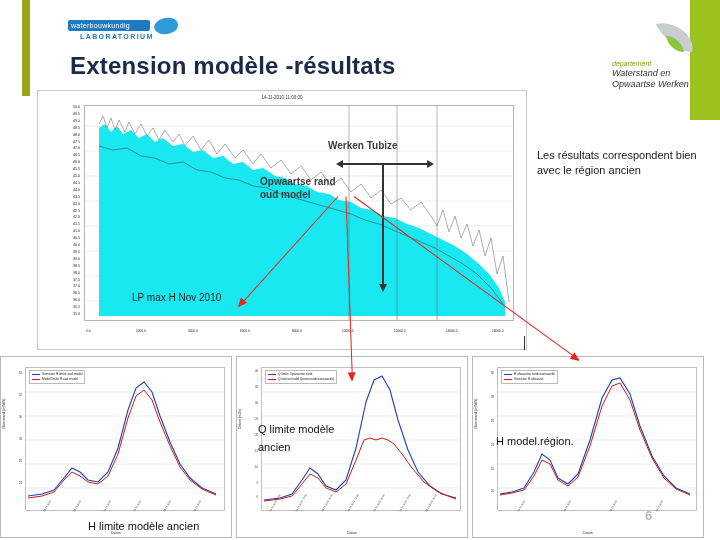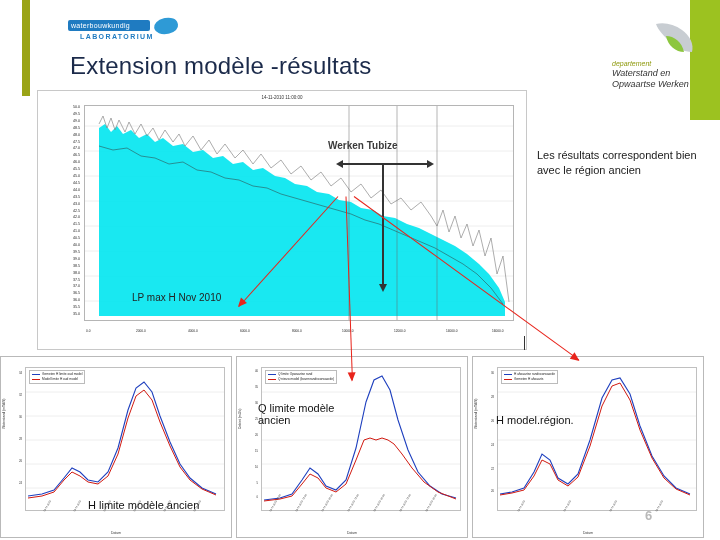--- a/index.html
+++ b/index.html
@@ -41,21 +41,21 @@
     position:absolute;left:0;top:38px;width:96px;text-align:left;
     font-size:7px;font-style:italic;color:#8f9a0e;
   }
   .logo-right .txt2{
     position:absolute;left:0;top:46px;width:96px;text-align:left;
     font-size:9px;font-style:italic;color:#333333;line-height:11px;
   }
   
   .title{
     position:absolute;left:70px;top:52px;width:520px;
-    font-size:24px;font-weight:normal;color:#1b2a4a;
+    font-size:24px;font-weight:bold;color:#1b2a4a;
     letter-spacing:.2px;
   }
   
   .main-chart{
     position:absolute;left:37px;top:90px;width:488px;height:258px;
     background:#ffffff;border:1px solid #c8c8c8;
   }
   .mc-title{
     position:absolute;top:4px;left:0;width:100%;text-align:center;
     font-size:4.5px;color:#333;
@@ -126,21 +126,21 @@
   .sub .legend{
     position:absolute;left:28px;top:13px;font-size:3.2px;color:#222;
     border:1px solid #bbb;background:#fff;padding:1px 2px;line-height:5px;
   }
   .sub .legend i{display:inline-block;width:8px;height:1px;vertical-align:middle;margin-right:2px;}
   .sub .ticks{position:absolute;left:24px;right:6px;bottom:14px;height:12px;}
   .sub .ticks span{position:absolute;font-size:2.6px;color:#333;transform:rotate(-60deg);transform-origin:left top;white-space:nowrap;}
   .sub .yticks{position:absolute;left:2px;top:10px;bottom:26px;width:20px;font-size:2.8px;color:#333;}
   .sub .yticks span{position:absolute;right:1px;}
   
-  .cap{position:absolute;font-size:11px;color:#111;line-height:12px;}
+  .cap{position:absolute;font-size:11px;color:#111;line-height:18px;margin-top:18px;}
   .cap1{left:88px;top:499px;}
   .cap2{left:258px;top:402px;}
   .cap3{left:496px;top:414px;}
   
   .red-arrow{position:absolute;height:0;border-top:1.4px solid #e8241b;transform-origin:left center;}
   .red-arrow:after{
     content:"";position:absolute;right:-1px;top:-4px;
     border-left:9px solid #e8241b;
     border-top:4.5px solid transparent;border-bottom:4.5px solid transparent;
   }
@@ -265,20 +265,21 @@
     <span style="left:104px">4000.0</span>
     <span style="left:156px">6000.0</span>
     <span style="left:208px">8000.0</span>
     <span style="left:258px">10000.0</span>
     <span style="left:310px">12000.0</span>
     <span style="left:362px">14000.0</span>
     <span style="left:408px">16000.0</span>
   </div>
 
   <div class="ann ann-centrum">Werken Tubize</div>
+  <div class="ann ann-opw">Opwaartse rand<br>oud model</div>
   <div class="arrow-h"></div>
   <div class="arrow-down"></div>
   <div class="ann ann-lp">LP max H Nov 2010</div>
 </div>
 <div class="tick-mark"></div>
 
 <div class="side-text">Les résultats correspondent bien avec le région ancien</div>
 
 <div class="sub sub1">
   <div class="yl">Waterstand (mTAW)</div>

